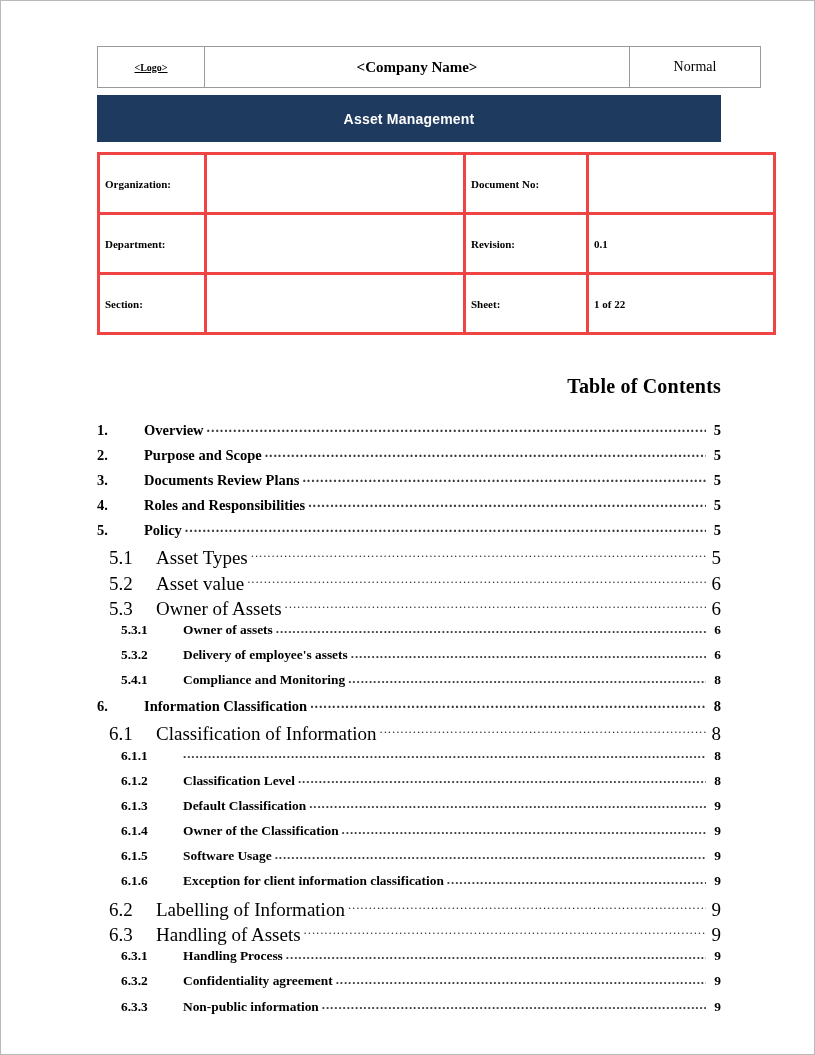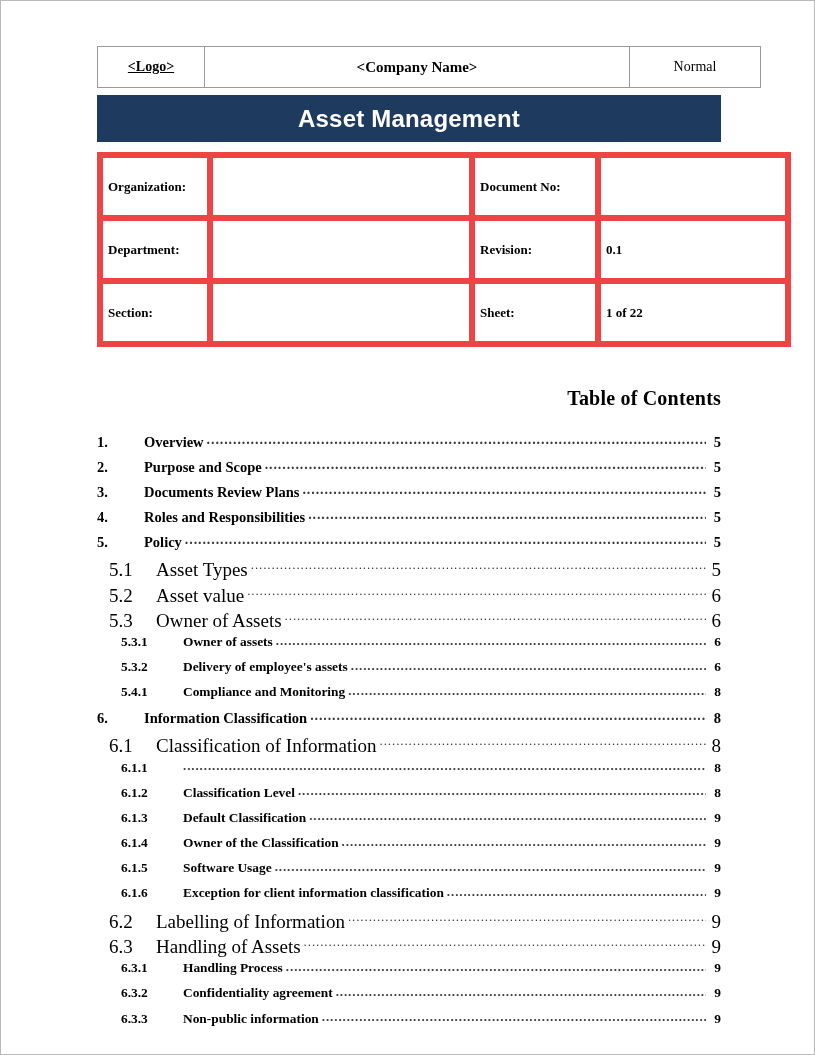--- a/index.html
+++ b/index.html
@@ -44,21 +44,21 @@
     border: 1px solid #9a9a9a;
     height: 40px;
     text-align: center;
     vertical-align: middle;
     padding: 0 6px;
     background: #ffffff;
   }
   .hdr-logo {
     width: 94px;
     font-weight: bold;
-    font-size: 14px;
+    font-size: 10px;
     text-decoration: underline;
   }
   .hdr-company {
     width: 412px;
     font-weight: bold;
     font-size: 15px;
   }
   .hdr-normal {
     width: 118px;
     font-weight: normal;
@@ -70,36 +70,36 @@
     margin-top: 7px;
     width: 624px;
     height: 47px;
     background: #1E3A5F;
     color: #ffffff;
     display: flex;
     align-items: center;
     justify-content: center;
     font-family: "Liberation Sans", "DejaVu Sans", sans-serif;
     font-weight: bold;
-    font-size: 24px;
+    font-size: 14px;
     letter-spacing: 0.2px;
   }
 
   
   .info-table {
     margin-top: 10px;
     width: 624px;
     border-collapse: collapse;
     table-layout: fixed;
   }
   .info-table td {
-    border: 6px solid #ef4444;
+    border: 3px solid #ef4444;
     height: 21px;
     padding: 18px 5px;
-    font-size: 13px;
+    font-size: 11px;
     vertical-align: middle;
     background: #ffffff;
   }
   .info-label {
     font-weight: bold;
     white-space: nowrap;
   }
   .col-l1 { width: 94px; }
   .col-l2 { width: 246px; }
   .col-l3 { width: 110px; }

